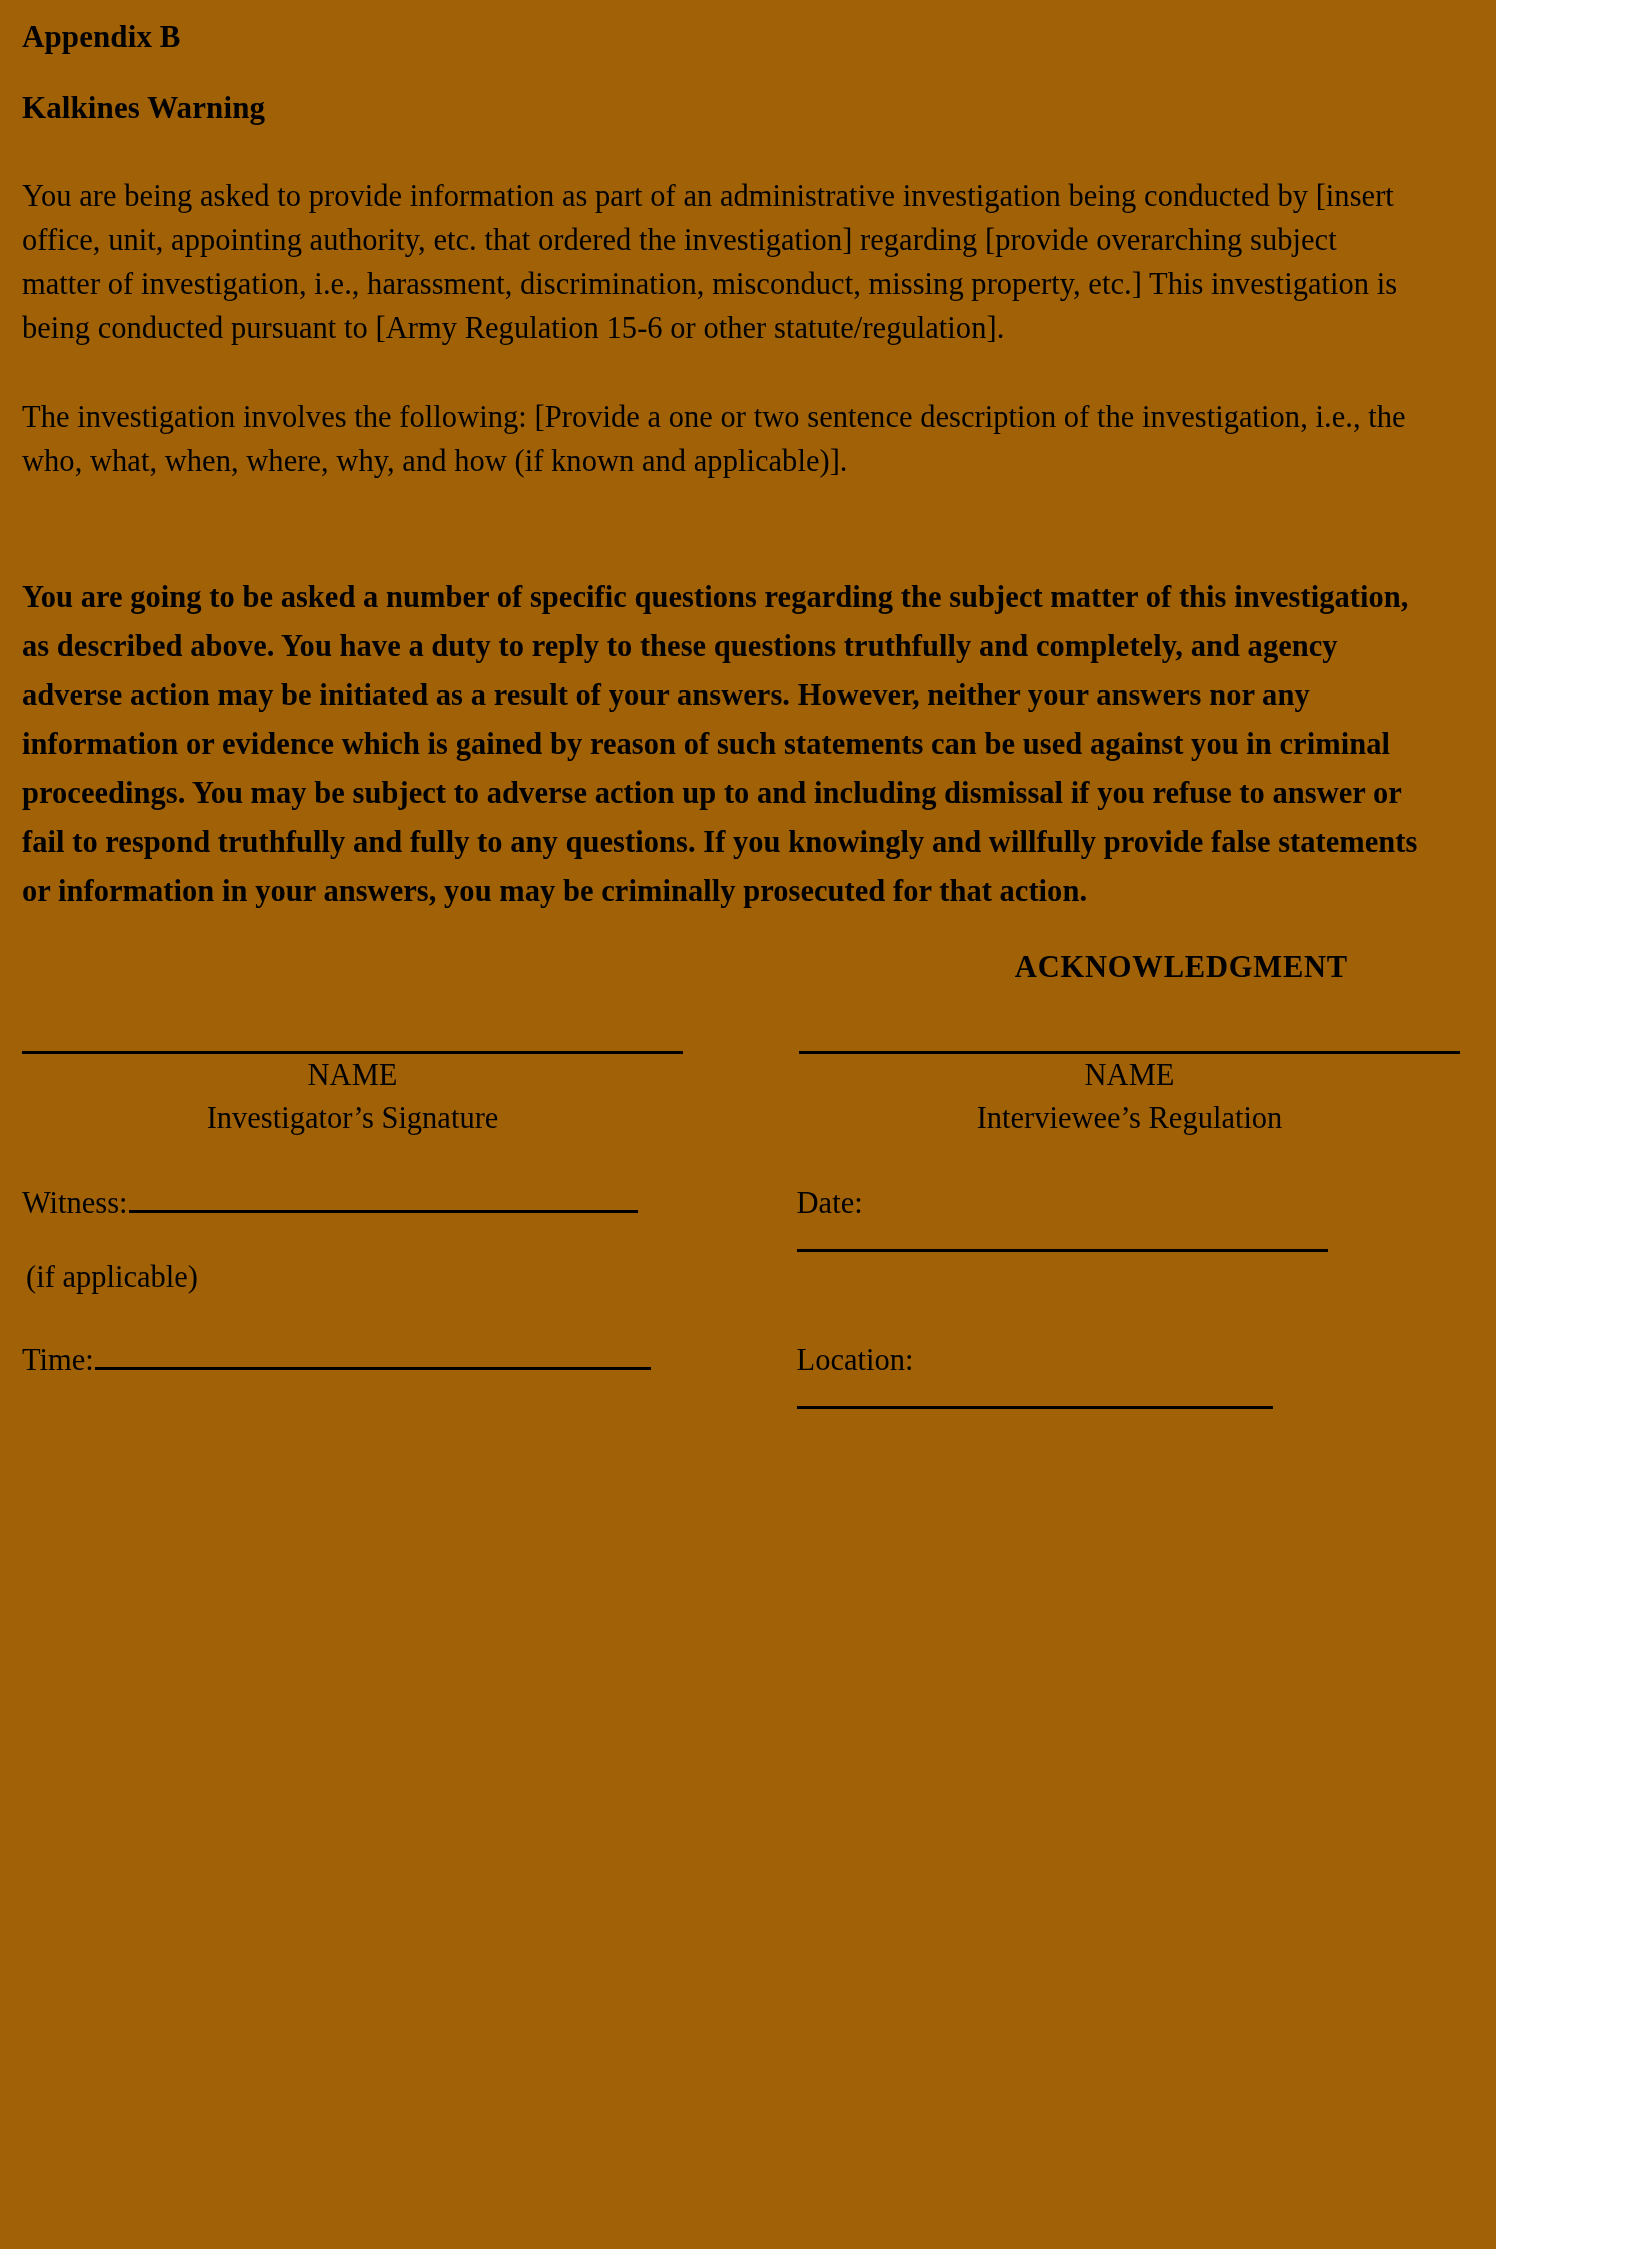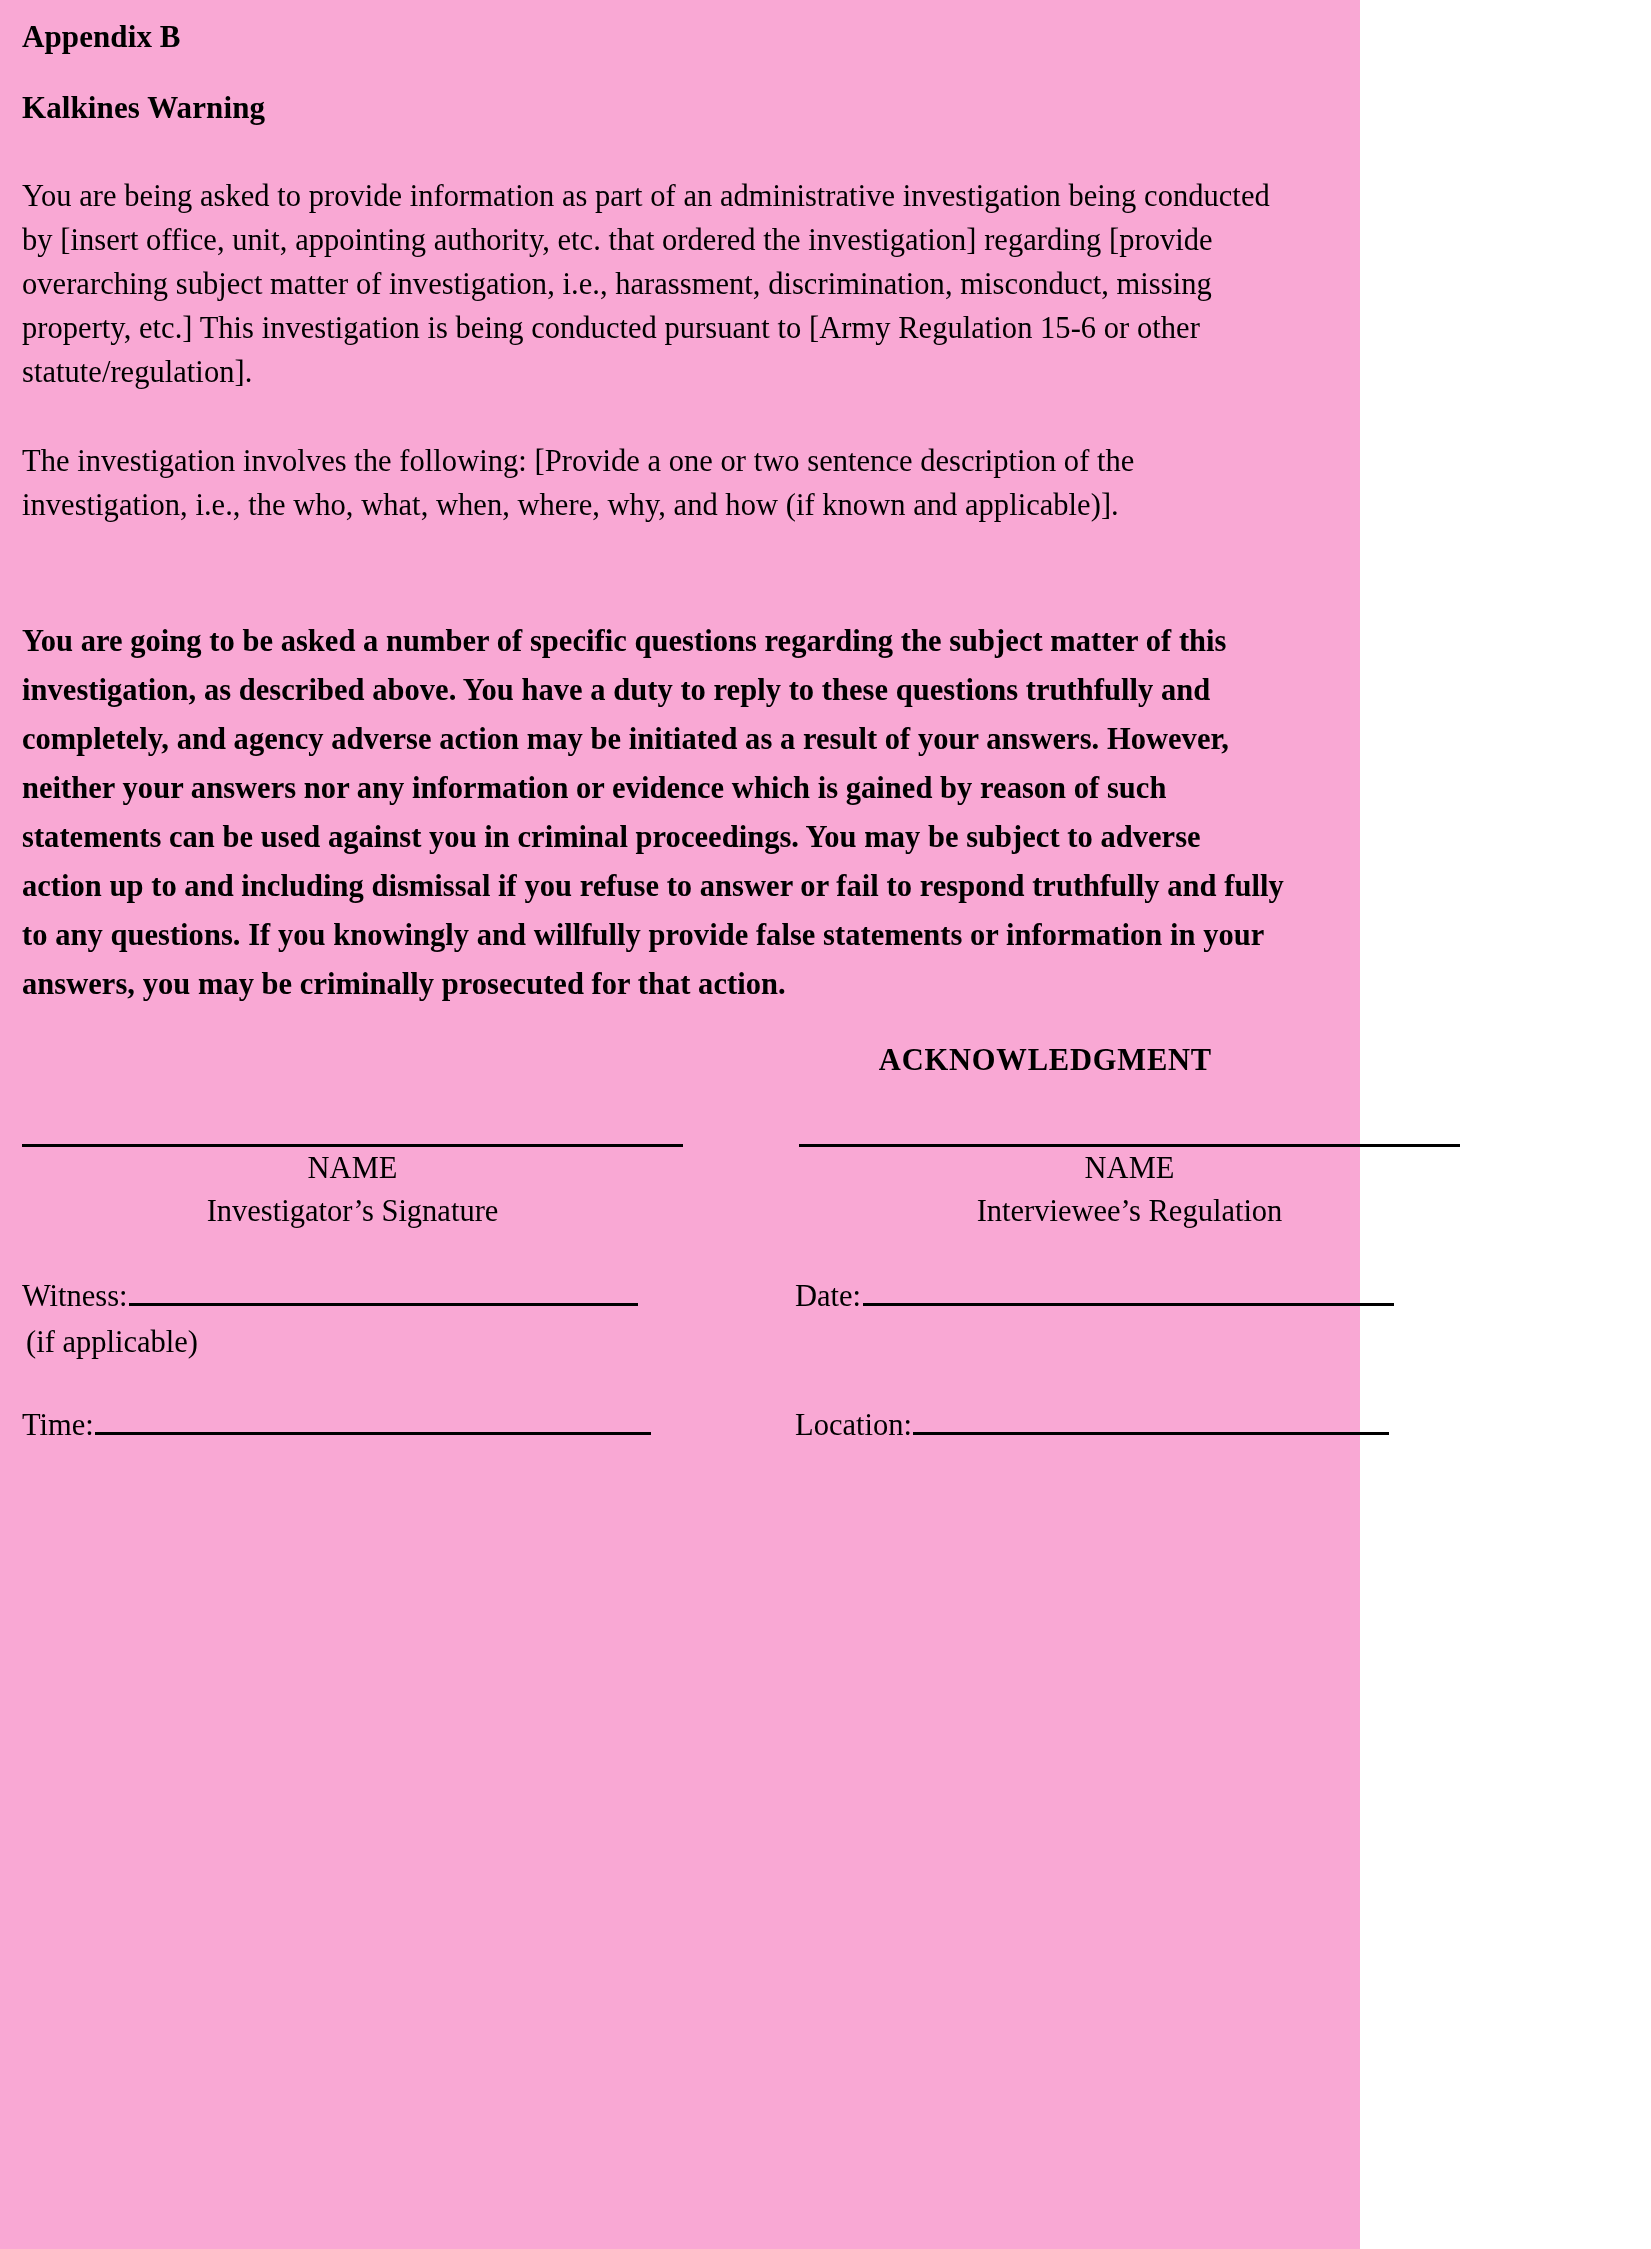--- a/index.html
+++ b/index.html
@@ -10,23 +10,23 @@
   body {
     width: 1652px;
     height: 2250px;
     font-family: "Liberation Serif", "DejaVu Serif", serif;
     color: #000000;
     -webkit-font-smoothing: antialiased;
   }
 
   .page {
     position: relative;
-    width: 1360px;
+    width: 1496px;
     height: 2250px;
-    background: #f9a8d4;
+    background: #a16207;
     box-sizing: border-box;
     padding: 17px 74px 8px 22px;
   }
 
   .doc-heading {
     font-size: 31px;
     font-weight: bold;
     line-height: 1.30;
     margin: 0 0 0 0;
     letter-spacing: 0.1px;
@@ -112,21 +112,21 @@
 
   .fill-cell {
     position: relative;
     display: flex;
     align-items: baseline;
     font-size: 30.5px;
     line-height: 41px;
   }
 
   .fill-cell.c-left { width: 773px; }
-  .fill-cell.c-right { width: 651px; }
+  .fill-cell.c-right { width: 651px; flex-direction: column; }
 
   .fill-label {
     white-space: nowrap;
   }
 
   .fill-line {
     display: inline-block;
     border-bottom: 3.1px solid #000000;
     height: 25px;
     margin-left: 1.6px;

